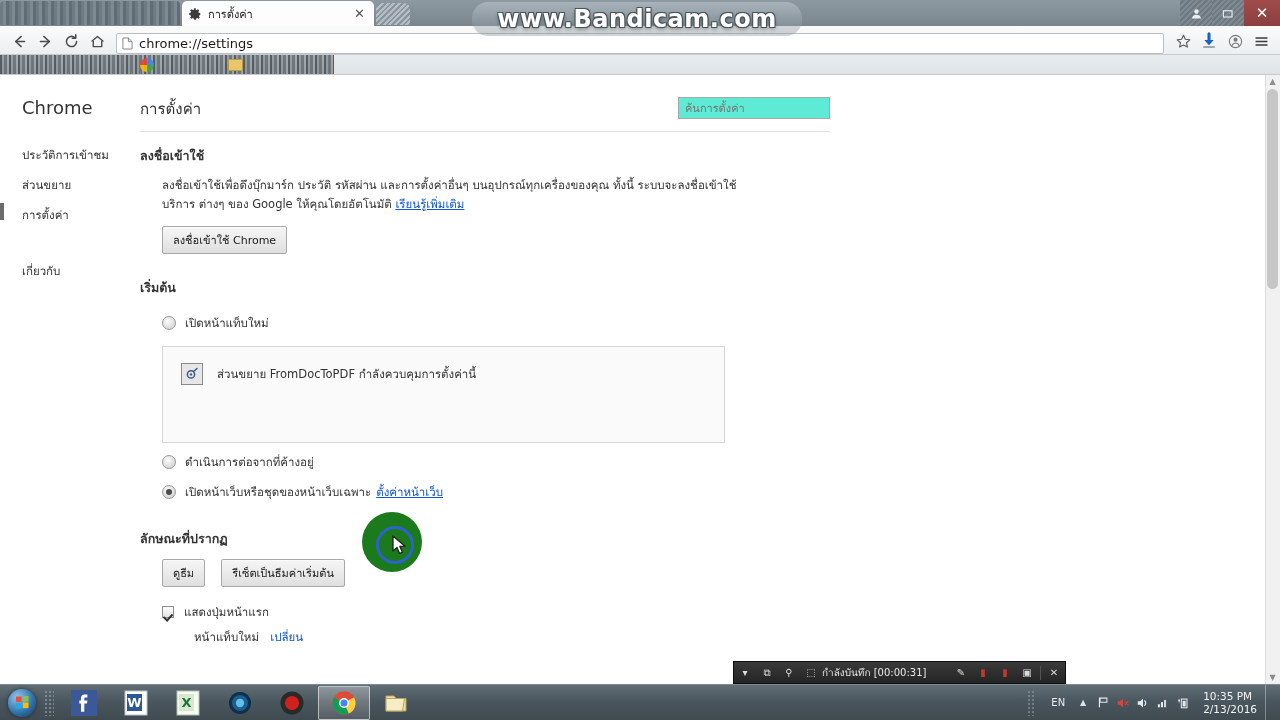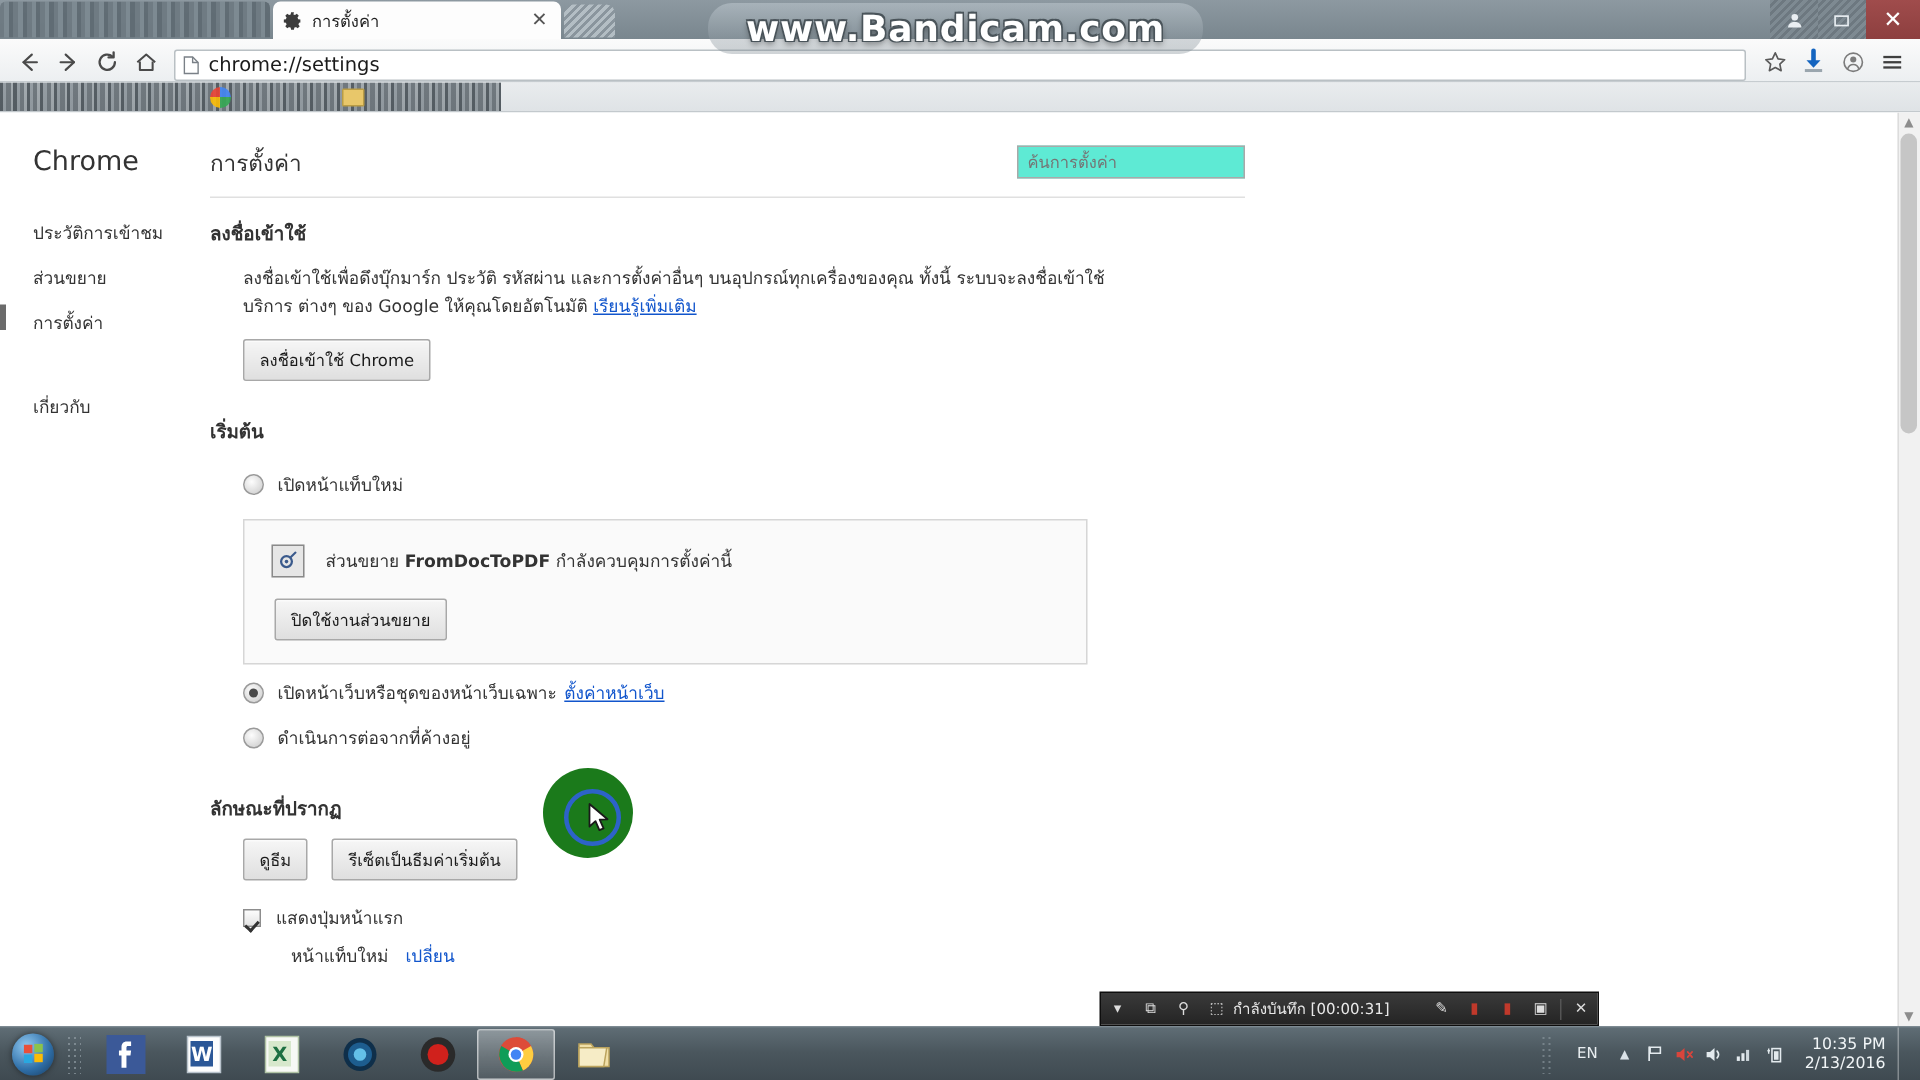--- a/index.html
+++ b/index.html
@@ -252,21 +252,21 @@
     border: 1px solid #d6d6d6; background: #fafafa;
     padding: 16px 18px;
   }
   .ext-line { display: flex; align-items: center; }
   .ext-icon {
     width: 22px; height: 22px; margin-right: 14px; flex: 0 0 22px;
     border: 1px solid #8a8a8a; background: #e6e6e6;
     display: flex; align-items: center; justify-content: center;
   }
   .ext-text { font-size: 11.5px; color: #333; }
-  .ext-text b { font-weight: bold; }
+  .ext-text b { font-weight: normal; }
   .ext-btn { margin-top: 14px; margin-left: 2px; }
 
   .cb-row {
     display: flex; align-items: center;
     margin-left: 22px; padding: 4px 0;
     font-size: 11.5px; color: #333;
   }
   .checkbox {
     width: 12px; height: 12px; margin-right: 10px; flex: 0 0 12px;
     border: 1px solid #8d8d8d;
@@ -364,21 +364,21 @@
     width: 8px; height: 26px; flex: 0 0 8px;
     background-image: radial-gradient(#8f9ba2 1px, transparent 1px);
     background-size: 4px 4px; opacity: .6; margin-right: 8px;
   }
   .tray-lang { color: #e9eef1; font-size: 10px; padding: 0 8px; cursor: pointer; }
   .tray-ic {
     width: 20px; height: 36px; display: flex; align-items: center; justify-content: center;
     cursor: pointer; flex: 0 0 20px;
   }
   .clock {
-    color: #f1f5f7; font-size: 10.5px; line-height: 13px; text-align: right;
+    color: #f1f5f7; font-size: 10.5px; line-height: 13px; text-align: left;
     padding: 0 8px 0 10px; cursor: pointer;
   }
   .showdesk {
     width: 9px; height: 36px; border-left: 1px solid rgba(255,255,255,.35); flex: 0 0 9px;
   }
 </style>
 </head>
 <body>
 
 <div id="desktop"></div>
@@ -529,35 +529,32 @@
           <div class="ext-line">
             <span class="ext-icon">
               <svg width="16" height="16" viewBox="0 0 16 16">
                 <circle cx="7" cy="8.4" r="3.6" fill="none" stroke="#3a5a8c" stroke-width="1.5"></circle>
                 <circle cx="7" cy="8.4" r="1.2" fill="#3a5a8c"></circle>
                 <path d="M9.6 5.6 L13 2.4" stroke="#3a5a8c" stroke-width="1.4" stroke-linecap="round"></path>
               </svg>
             </span>
             <span class="ext-text"><span>ส่วนขยาย </span><b>FromDocToPDF</b><span> กำลังควบคุมการตั้งค่านี้</span></span>
           </div>
-          <div class="ext-btn">
-            <span class="btn">ปิดใช้งานส่วนขยาย</span>
-          </div>
+        </div>
+
+        <div class="opt-row">
+          <span class="radio"></span>
+          <span>ดำเนินการต่อจากที่ค้างอยู่</span>
         </div>
 
         <div class="opt-row">
           <span class="radio checked"></span>
           <span>เปิดหน้าเว็บหรือชุดของหน้าเว็บเฉพาะ</span>
           <span style="width:5px;"></span>
           <span class="link">ตั้งค่าหน้าเว็บ</span>
-        </div>
-
-        <div class="opt-row">
-          <span class="radio"></span>
-          <span>ดำเนินการต่อจากที่ค้างอยู่</span>
         </div>
 
         <div class="sec-title" style="margin-top:22px;">ลักษณะที่ปรากฏ</div>
         <div class="btn-row" style="margin-top:4px;">
           <span class="btn">ดูธีม</span>
           <span style="display:inline-block;width:6px;"></span>
           <span class="btn">รีเซ็ตเป็นธีมค่าเริ่มต้น</span>
         </div>
 
         <div class="cb-row" style="margin-top:12px;">

